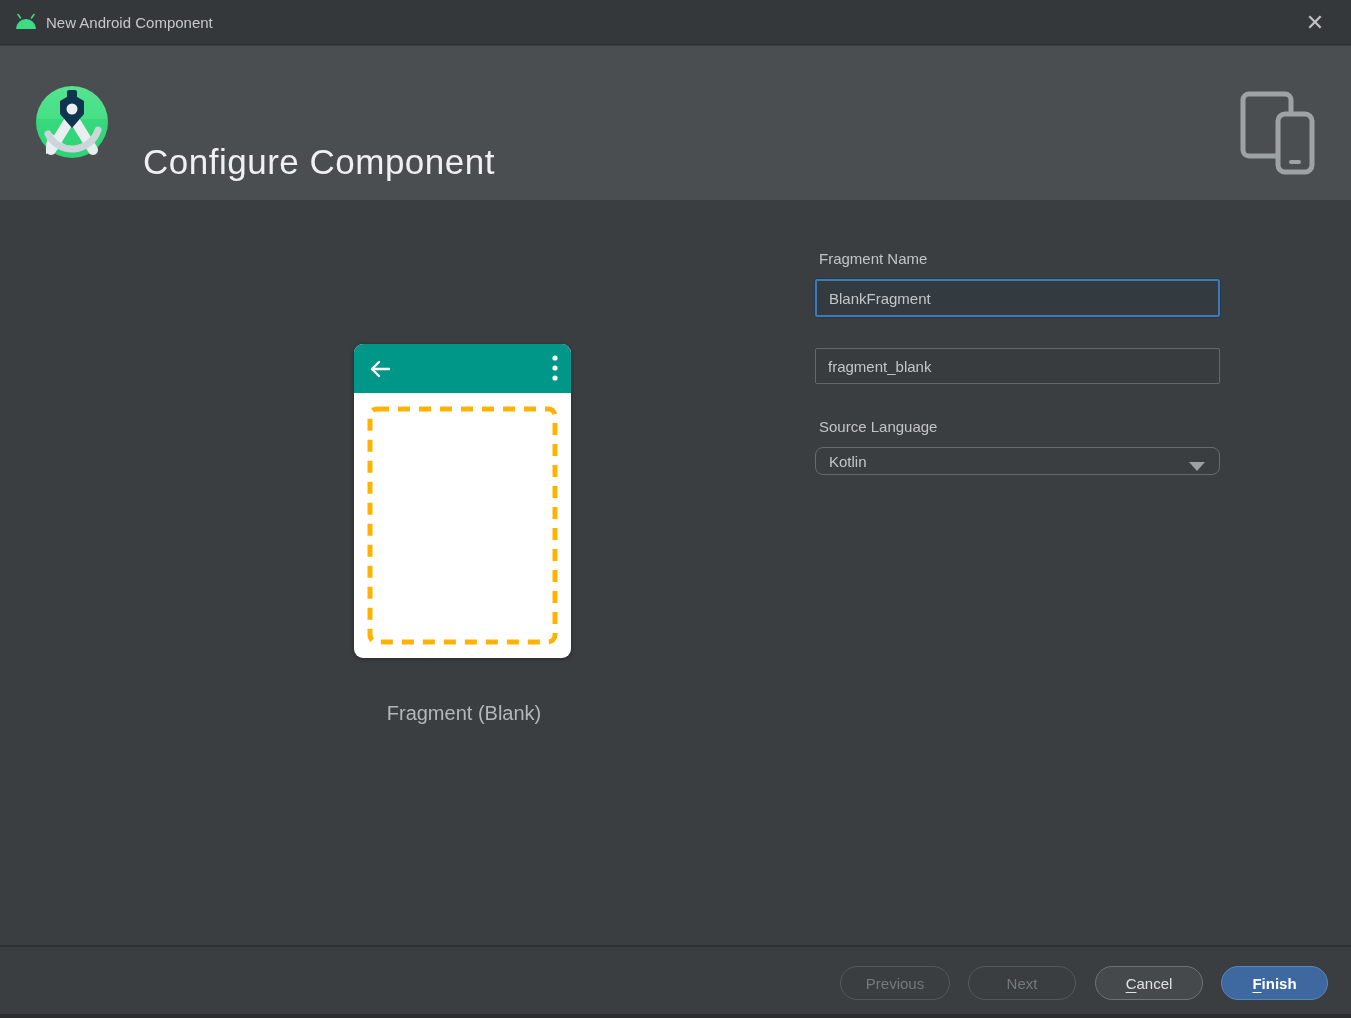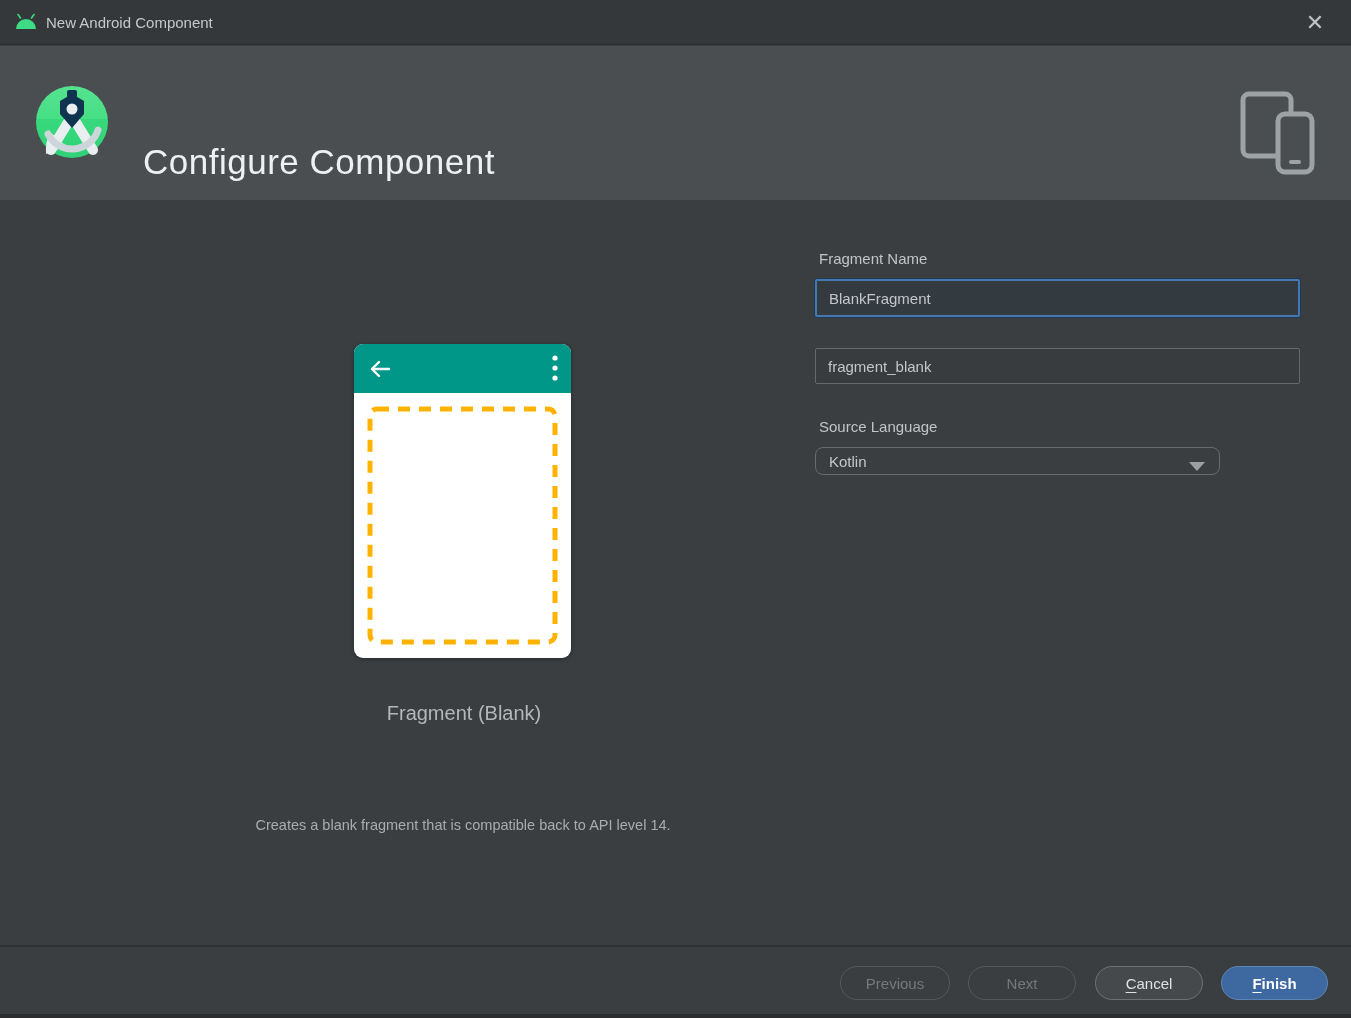--- a/index.html
+++ b/index.html
@@ -59,21 +59,21 @@
   }
   .preview-desc {
     position:absolute; left:128px; top:617px; width:670px;
     text-align:center; font-size:14.5px; color:#a9acae;
   }
 
   
   .form-col { position:absolute; left:799px; top:50px; width:405px;margin-left:16px; }
   .form-label { font-size:15px; color:#c2c5c7; margin:0 0 12px 4px; }
   .text-input {
-    width:485px; height:36px; font-family:"Liberation Sans", sans-serif;
+    width:405px; height:36px; font-family:"Liberation Sans", sans-serif;
     font-size:15px; color:#c3c7c9; padding:0 12px;
     background:#383c3f; border:1px solid #63686c; border-radius:2px;
     outline:none; display:block;
   }
   .text-input.focused {
     background:#333a40;
     border:2px solid #4478ae;
     box-shadow:0 0 0 1px #203a54;
     height:38px;
   }
@@ -163,21 +163,20 @@
         <circle cx="3" cy="13" r="2.6" fill="#ffffff"></circle>
         <circle cx="3" cy="23" r="2.6" fill="#ffffff"></circle>
       </svg>
     </div>
     <svg class="dashed-area" viewBox="0 0 191 239">
       <rect x="3" y="3" width="185" height="233" rx="7" fill="none" stroke="#FFB300" stroke-width="5" stroke-dasharray="12 9"></rect>
     </svg>
   </div>
 
   <div class="preview-label">Fragment (Blank)</div>
-  <div class="preview-desc">Creates a blank fragment that is compatible back to API level 14.</div>
 
   <div class="form-col">
     <div class="form-label">Fragment Name</div>
     <input class="text-input focused" type="text" value="BlankFragment" style="">
     <div class="gap-a"></div>
     <input class="text-input" type="text" value="fragment_blank" style="">
     <div class="gap-b"></div>
     <div class="form-label">Source Language</div>
     <div class="combo">
       <span class="combo-value">Kotlin</span>

